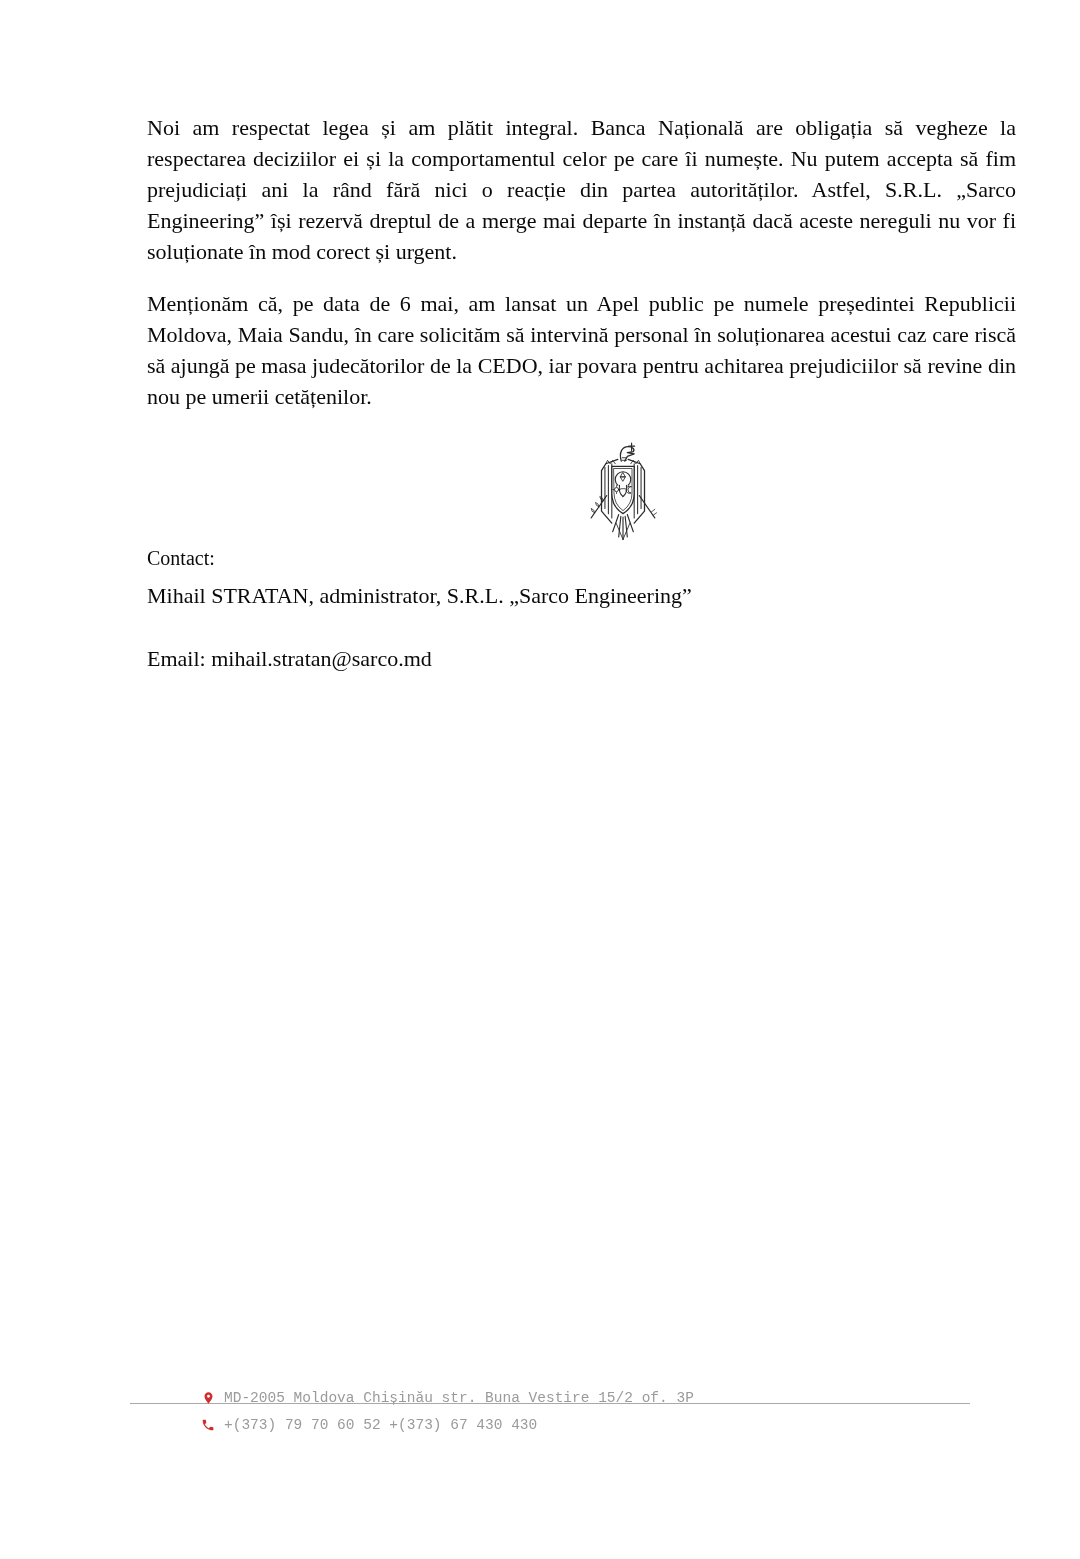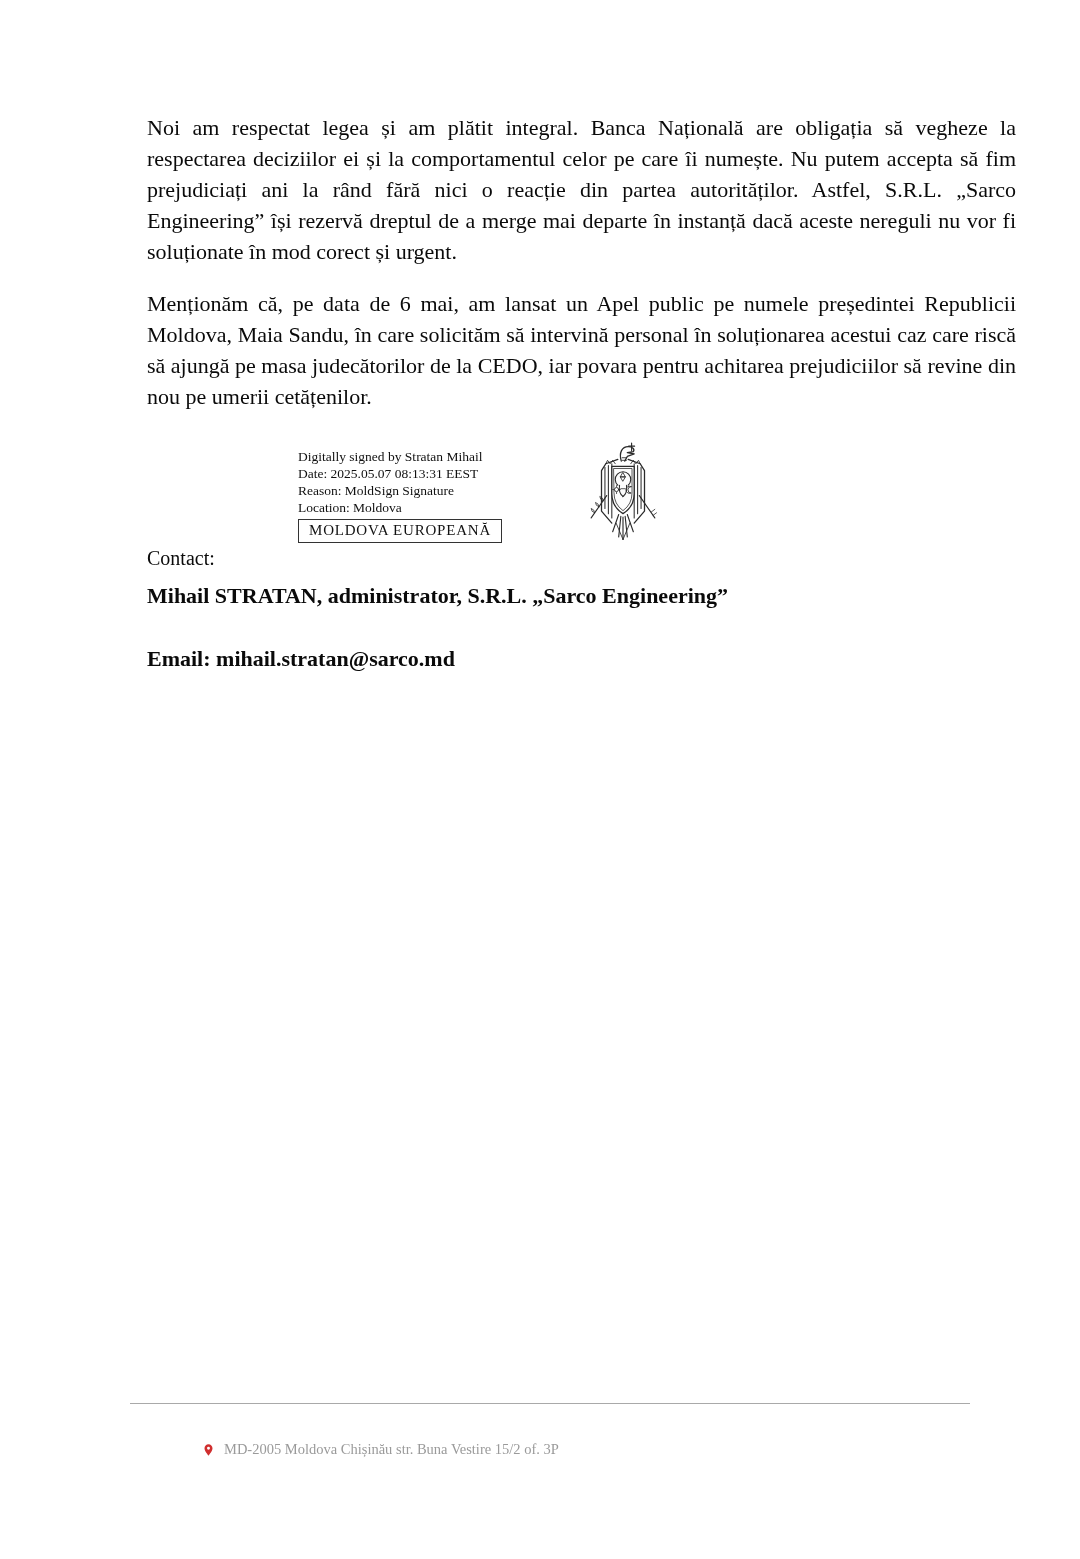--- a/index.html
+++ b/index.html
@@ -67,37 +67,37 @@
     position: absolute;
     left: 433px;
     top: -6px;
     width: 86px;
     height: 106px;
   }
   .contact-line {
     font-size: 22px;
     line-height: 31px;
     color: #0a0a0a;
-    font-weight: bold;
   }
   .contact-person { margin-top: 10px; }
   .contact-email  { margin-top: 32px; }
 
   
   .footer-divider {
     position: absolute;
     top: 1403px;
     left: 130px;
     width: 840px;
     border-top: 1px solid #a9a9a9;
   }
   .footer {
     position: absolute;
-    top: 1436px;
+    top: 1384px;
     left: 200px;
+    font-family: Liberation Mono, monospace;
   }
   .footer-row {
     display: flex;
     align-items: center;
     height: 27px;
   }
   .footer-row .ficon {
     width: 16px;
     display: flex;
     justify-content: center;
@@ -115,27 +115,20 @@
 
 <div class="page">
   <div class="content">
 
     <p class="body-text">Noi am respectat legea și am plătit integral. Banca Națională are obligația să vegheze la respectarea deciziilor ei și la comportamentul celor pe care îi numește. Nu putem accepta să fim prejudiciați ani la rând fără nici o reacție din partea autorităților. Astfel, S.R.L. „Sarco Engineering” își rezervă dreptul de a merge mai departe în instanță dacă aceste nereguli nu vor fi soluționate în mod corect și urgent.</p>
     <p class="body-text">Menționăm că, pe data de 6 mai, am lansat un Apel public pe numele președintei Republicii Moldova, Maia Sandu, în care solicităm să intervină personal în soluționarea acestui caz care riscă să ajungă pe masa judecătorilor de la CEDO, iar povara pentru achitarea prejudiciilor să revine din nou pe umerii cetățenilor.</p>
 
     <div class="sig-area">
       <div class="contact-label">Contact:</div>
 
-      <div class="sig-block">
-        <div class="sig-line">Digitally signed by Stratan Mihail</div>
-        <div class="sig-line">Date: 2025.05.07 08:13:31 EEST</div>
-        <div class="sig-line">Reason: MoldSign Signature</div>
-        <div class="sig-line">Location: Moldova</div>
-        <div class="sig-banner">MOLDOVA EUROPEANĂ</div>
-      </div>
 
       <div class="emblem">
         <svg viewBox="0 0 100 122" width="86" height="106" aria-hidden="true">
           <g fill="none" stroke="#2a2a2a" stroke-width="1.5" stroke-linejoin="round" stroke-linecap="round">
 
             <path d="M60 3 v9 M56.5 6.5 h7" stroke-width="1.3"></path>
 
             <path d="M48 24 C45 14 49 7 56 7 C61 7 64 10 62 13 L55 14 L63 15.5 L55 18.5 L52 24"></path>
 
             <path d="M49 20 h5 M49 23 h5" stroke-width="1"></path>
@@ -184,14 +177,22 @@
 
   <div class="footer">
     <div class="footer-row">
       <span class="ficon">
         <svg viewBox="0 0 24 24" width="13" height="16">
             <path fill="#d02e2e" d="M12 1.5C7.9 1.5 4.6 4.8 4.6 8.9c0 5.5 7.4 13.6 7.4 13.6s7.4-8.1 7.4-13.6c0-4.1-3.3-7.4-7.4-7.4zm0 10.1a2.7 2.7 0 1 1 0-5.4 2.7 2.7 0 0 1 0 5.4z"></path>
           </svg>
       </span>
       <span class="footer-text">MD-2005 Moldova Chișinău str. Buna Vestire 15/2 of. 3P</span>
     </div>
+    <div class="footer-row">
+      <span class="ficon">
+        <svg viewBox="0 0 24 24" width="14" height="14">
+            <path fill="#d02e2e" d="M6.6 10.8c1.5 2.9 3.8 5.2 6.7 6.7l2.2-2.2c.3-.3.7-.4 1-.3 1.2.4 2.4.6 3.7.6.6 0 1 .4 1 1v3.6c0 .6-.4 1-1 1C10.8 21.2 2.8 13.2 2.8 3.8c0-.6.5-1 1-1h3.7c.6 0 1 .4 1 1 0 1.3.2 2.5.6 3.7.1.3 0 .7-.3 1l-2.2 2.3z"></path>
+          </svg>
+      </span>
+      <span class="footer-text">+(373) 79 70 60 52 +(373) 67 430 430</span>
+    </div>
   </div>
 </div>
 
 </body></html>

